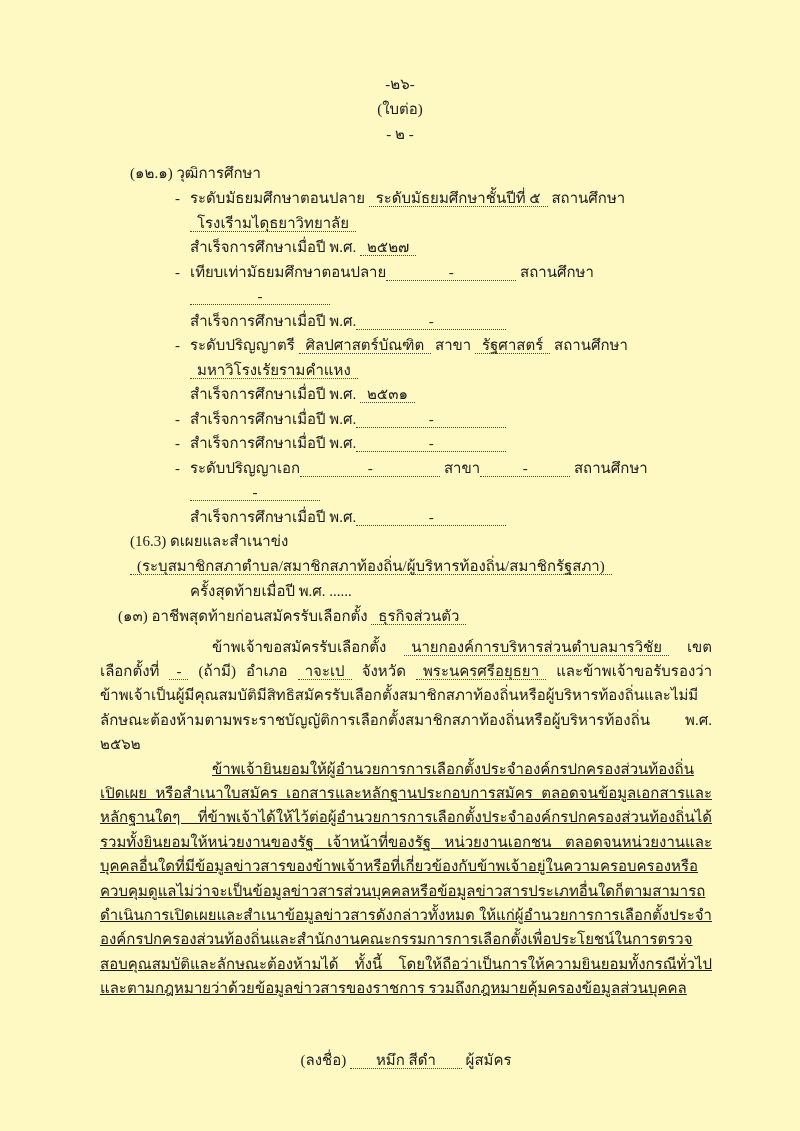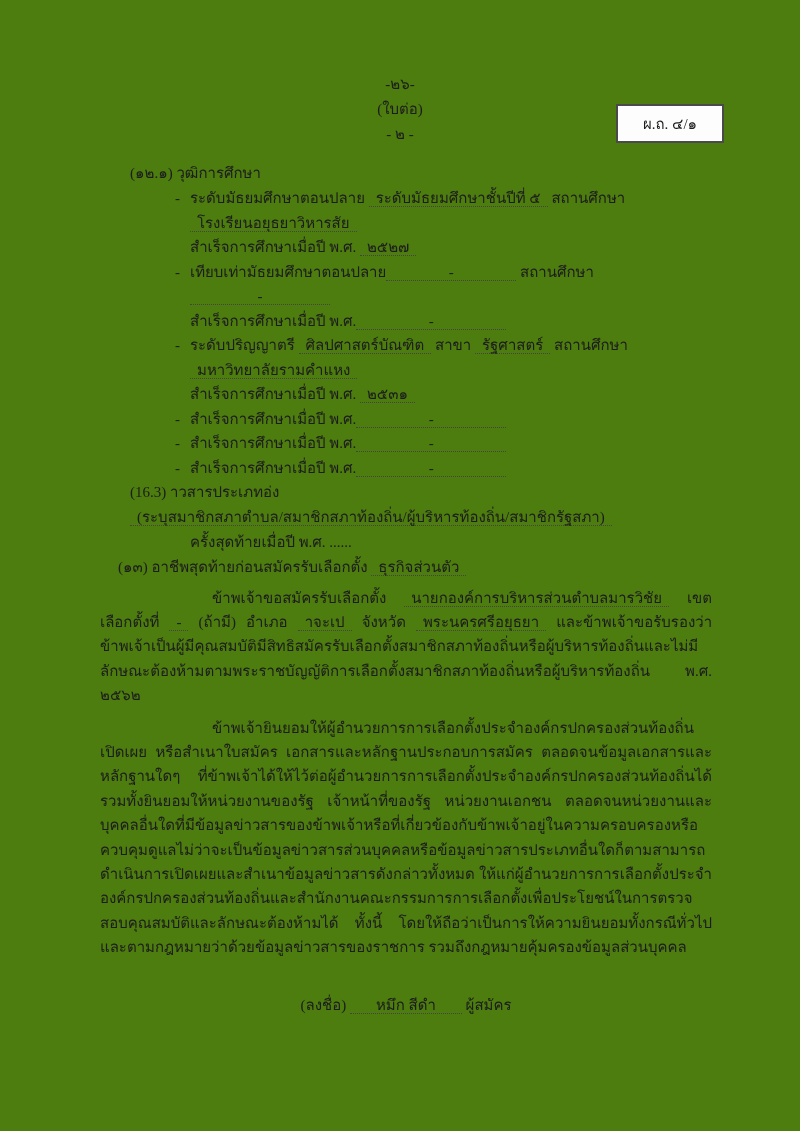--- a/index.html
+++ b/index.html
@@ -1,21 +1,21 @@
 <!DOCTYPE html>
 <html><head>
 <meta charset="utf-8">
 <style>
   * { margin:0; padding:0; box-sizing:border-box; }
   body {
     width:800px; height:1131px; background:#ffffff;
     font-family:"Liberation Serif","DejaVu Sans",serif;
     color:#1c1c1c; font-size:15px; overflow:hidden;
   }
-  .doc { position:relative; width:800px; height:1131px; background:#4d7c0f; }
+  .doc { position:relative; width:800px; height:1131px; background:#fef9c3; }
   .header { padding-top:72px; text-align:center; line-height:25px; }
   .form-code-box {
     position:absolute; top:104px; left:616px; width:108px; height:39px;
     border:2px solid #4a4a4a; display:flex; align-items:center; justify-content:center;
     font-size:15px; background:#fdfdfd;
   }
   .content { padding:14px 88px 12px 100px; }
   .sec-line { line-height:25px; }
   .indent-30 { margin-left:30px; }
   .indent-18 { margin-left:18px; }
@@ -26,53 +26,50 @@
     border-bottom:1px dotted #444; padding:0 7px; white-space:nowrap;
   }
   .blank {
     display:inline-block; border-bottom:1px dotted #444; text-align:center;
     line-height:15px; vertical-align:baseline;
   }
   .w90 { width:90px; } .w130 { width:130px; } .w140 { width:140px; } .w150 { width:150px; }
   .para {
     text-align:justify; line-height:24.4px; text-indent:112px; margin-top:6px;
   }
-  .para.no-gap { margin-top:8px; }
-  .sig-block { text-align:center; margin-top:32px; line-height:26px; }
+  .para.no-gap { margin-top:0;text-decoration:underline; }
+  .sig-block { text-align:center; margin-top:46px; line-height:26px; }
   .sig-fill { border-bottom:1px dotted #444; padding:0 26px; }
 </style>
 </head>
 <body>
 
 <div class="doc">
 
   <div class="header">
     <div>-๒๖-</div>
     <div>(ใบต่อ)</div>
     <div>- ๒ -</div>
   </div>
 
-  <div class="form-code-box">
-    <span>ผ.ถ. ๔/๑</span>
-  </div>
 
   <div class="content">
 
     <div class="sec-line indent-30">
       <span>(๑๒.๑)</span>
       <span>วุฒิการศึกษา</span>
     </div>
 
     <div class="edu-item">
       <span class="dash">-</span>
       <div>
         <span>ระดับมัธยมศึกษาตอนปลาย</span>
         <span class="fill">ระดับมัธยมศึกษาชั้นปีที่ ๕</span>
         <span>สถานศึกษา</span>
-        <span class="fill">โรงเรียนอยุธยาวิหารสัย</span>
+        <span class="fill">โรงเรีามไดุธยาวิทยาลัย</span>
       </div>
       <div>
         <span>สำเร็จการศึกษาเมื่อปี พ.ศ.</span>
         <span class="fill">๒๕๒๗</span>
       </div>
     </div>
 
     <div class="edu-item">
       <span class="dash">-</span>
       <div>
@@ -85,21 +82,21 @@
     </div>
 
     <div class="edu-item">
       <span class="dash">-</span>
       <div>
         <span>ระดับปริญญาตรี</span>
         <span class="fill">ศิลปศาสตร์บัณฑิต</span>
         <span>สาขา</span>
         <span class="fill">รัฐศาสตร์</span>
         <span>สถานศึกษา</span>
-        <span class="fill">มหาวิทยาลัยรามคำแหง</span>
+        <span class="fill">มหาวิโรงเรัยรามคำแหง</span>
       </div>
       <div>
         <span>สำเร็จการศึกษาเมื่อปี พ.ศ.</span>
         <span class="fill">๒๕๓๑</span>
       </div>
     </div>
 
     <div class="edu-item">
       <span class="dash">-</span>
       <div>
@@ -110,27 +107,32 @@
     <div class="edu-item">
       <span class="dash">-</span>
       <div>
         <span>สำเร็จการศึกษาเมื่อปี พ.ศ.</span><span class="blank w150">-</span>
       </div>
     </div>
 
     <div class="edu-item">
       <span class="dash">-</span>
       <div>
+        <span>ระดับปริญญาเอก</span><span class="blank w140">-</span>
+        <span>สาขา</span><span class="blank w90">-</span>
+        <span>สถานศึกษา</span><span class="blank w130">-</span>
+      </div>
+      <div>
         <span>สำเร็จการศึกษาเมื่อปี พ.ศ.</span><span class="blank w150">-</span>
       </div>
     </div>
 
     <div class="sec-line indent-30">
       <span>(16.3)</span>
-      <span>าวสารประเภทอ่ง</span>
+      <span>ดเผยและสำเนาข่ง</span>
       <span class="fill">(ระบุสมาชิกสภาตำบล/สมาชิกสภาท้องถิ่น/ผู้บริหารท้องถิ่น/สมาชิกรัฐสภา)</span>
     </div>
     <div class="sec-line line2">
       <span>ครั้งสุดท้ายเมื่อปี พ.ศ. ......</span>
     </div>
 
     <div class="sec-line indent-18">
       <span>(๑๓)</span>
       <span>อาชีพสุดท้ายก่อนสมัครรับเลือกตั้ง</span>
       <span class="fill">ธุรกิจส่วนตัว</span>

